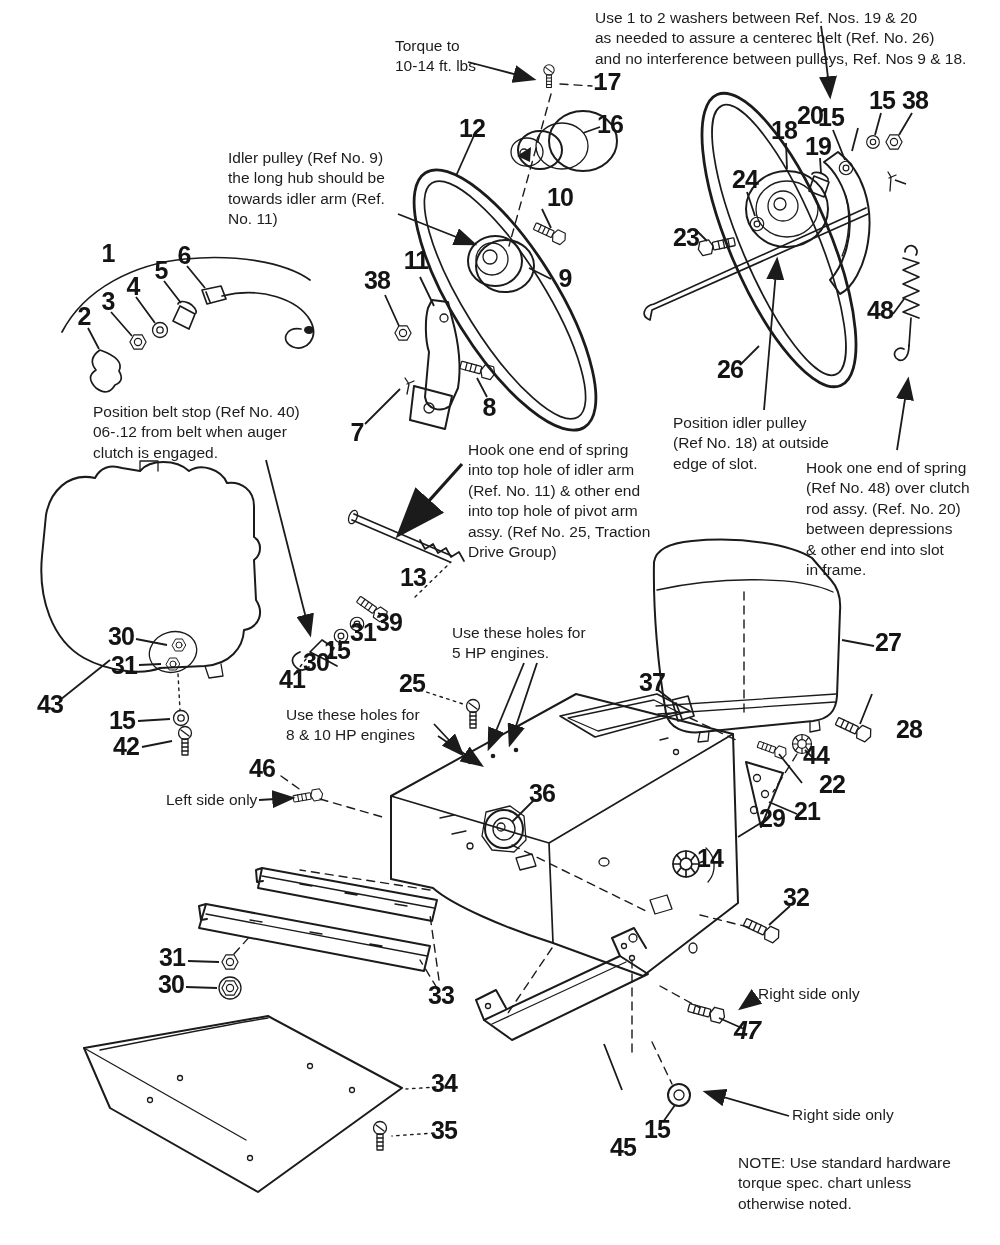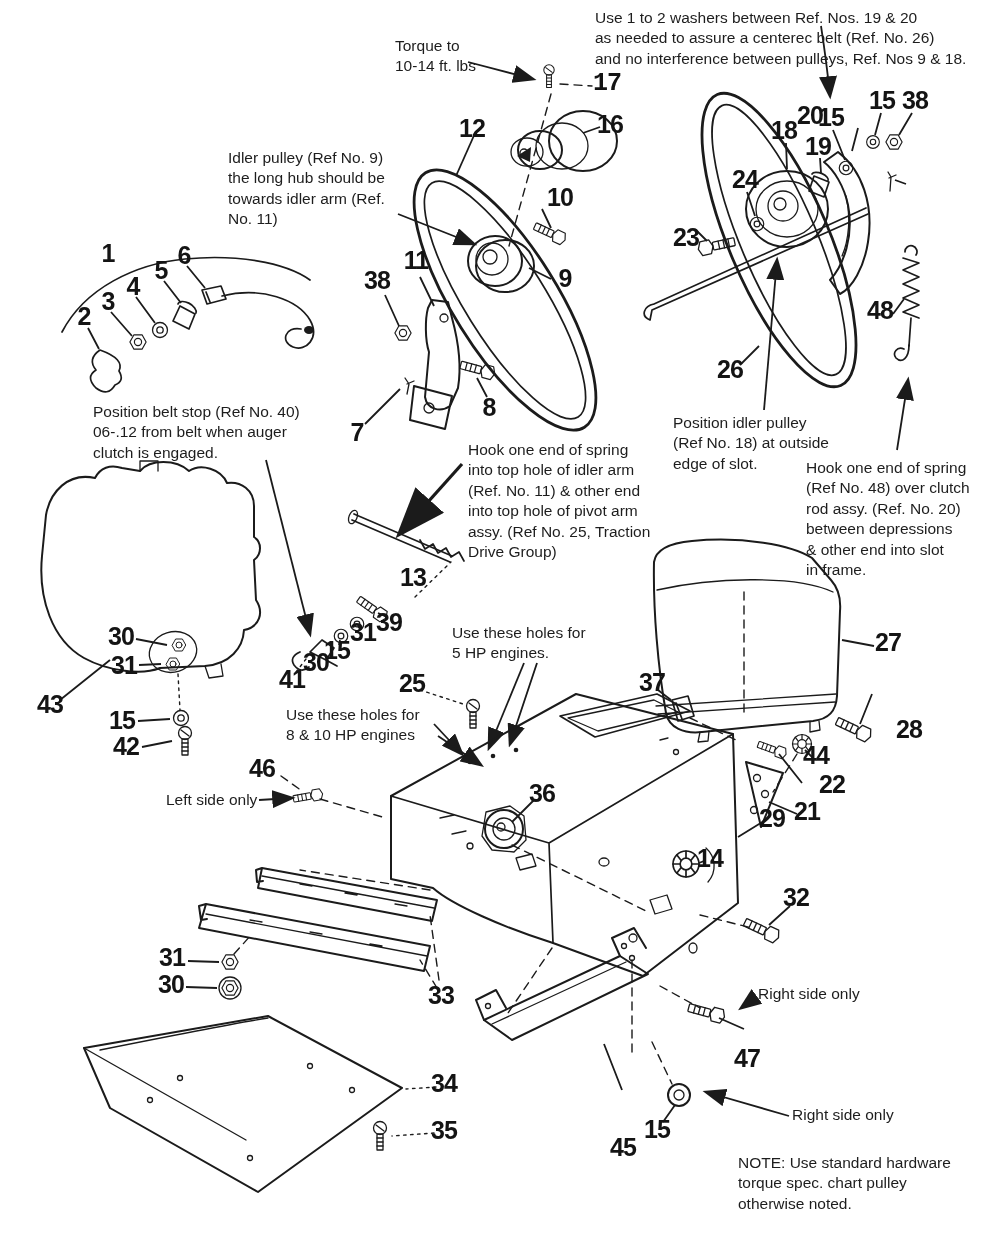--- a/index.html
+++ b/index.html
@@ -330,21 +330,21 @@
       <span class="part-num" style="left: 377px; top: 282px;">38</span>
       <span class="part-num" style="left: 915px; top: 102px;">38</span>
       <span class="part-num" style="left: 389px; top: 624px;">39</span>
       <span class="part-num" style="left: 316px; top: 664px;">30</span>
       <span class="part-num" style="left: 292px; top: 681px;">41</span>
       <span class="part-num" style="left: 126px; top: 748px;">42</span>
       <span class="part-num" style="left: 50px; top: 706px;">43</span>
       <span class="part-num" style="left: 816px; top: 757px;">44</span>
       <span class="part-num" style="left: 623px; top: 1101px; margin-top: 48px;">45</span>
       <span class="part-num" style="left: 262px; top: 770px;">46</span>
-      <span class="part-num" style="left: 747px; top: 1060px;">47</span>
+      <span class="part-num" style="left: 747px; top: 1032px; font-style: italic;">47</span>
       <span class="part-num" style="left: 880px; top: 312px;">48</span>
     </div>
 <div id="notes-layer">
       <div class="note" style="left: 395px; top: 36px; width: 120px;">Torque to
 10-14 ft. lbs</div>
       <div class="note" style="left: 595px; top: 8px; width: 400px;">Use 1 to 2 washers between Ref. Nos. 19 &amp; 20
 as needed to assure a centerec belt (Ref. No. 26)
 and no interference between pulleys, Ref. Nos 9 &amp; 18.</div>
       <div class="note" style="left: 228px; top: 148px; width: 190px;">Idler pulley (Ref No. 9)
 the long hub should be
@@ -369,17 +369,17 @@
 &amp; other end into slot
 in frame.</div>
       <div class="note" style="left: 452px; top: 623px; width: 160px;">Use these holes for
 5 HP engines.</div>
       <div class="note" style="left: 286px; top: 705px; width: 170px;">Use these holes for
 8 &amp; 10 HP engines</div>
       <div class="note" style="left: 166px; top: 790px; width: 120px;">Left side only</div>
       <div class="note" style="left: 758px; top: 984px; width: 130px;">Right side only</div>
       <div class="note" style="left: 792px; top: 1105px; width: 130px;">Right side only</div>
       <div class="note" style="left: 738px; top: 1153px; width: 240px;">NOTE: Use standard hardware
-torque spec. chart pulley
+torque spec. chart unless
 otherwise noted.</div>
     </div>
 
 </div>
 
 </body></html>

